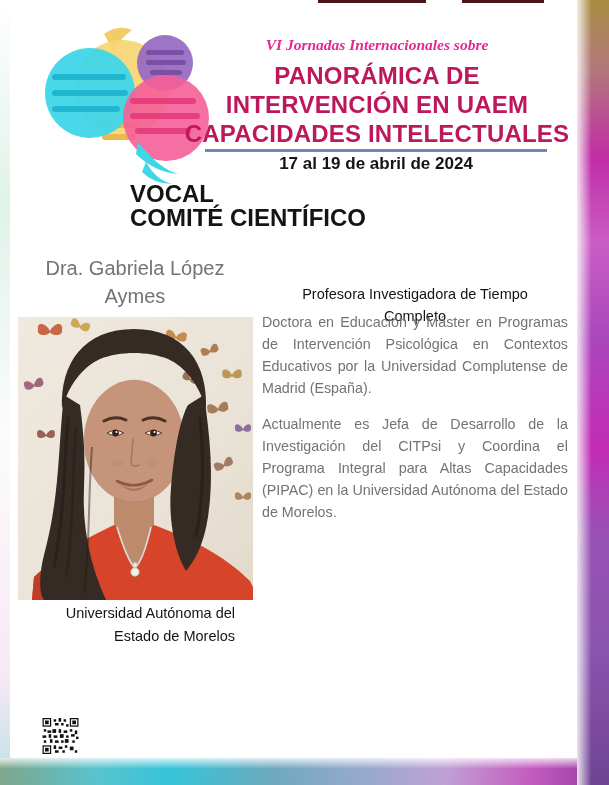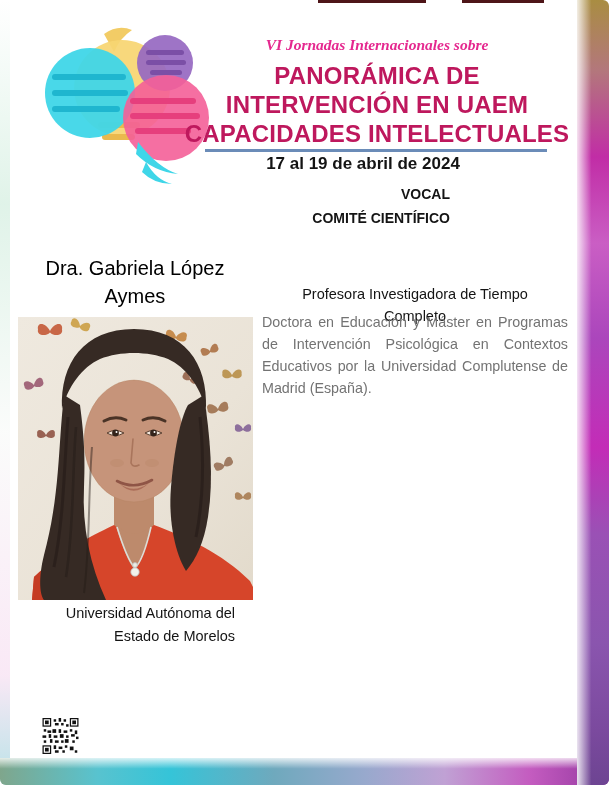--- a/index.html
+++ b/index.html
@@ -1,18 +1,18 @@
 <!DOCTYPE html>
 <html><head>
 <meta charset="utf-8">
 <style>
   html,body{margin:0;padding:0;background:#fff;}
   .page{
     position:relative;width:609px;height:785px;overflow:hidden;background:#ffffff;
-    font-family:"Liberation Sans",sans-serif;color:#111;border-radius:6px;
+    font-family:"Liberation Sans",sans-serif;color:#111;
   }
   
   .edge-right{
     position:absolute;left:577px;top:0;width:32px;height:785px;z-index:3;
     background:
       linear-gradient(90deg,rgba(255,255,255,.85) 0%,rgba(255,255,255,0) 45%),
       linear-gradient(180deg,#a98d42 0%,#b3777c 9%,#c12da6 20%,#ca5ec4 31%,#ab46bc 43%,#c32cb7 57%,#9a51b5 68%,#8a55ae 82%,#7b4a9e 93%,#6d4492 100%);
   }
   .edge-bottom{
     position:absolute;left:0;top:758px;width:609px;height:27px;z-index:2;
@@ -30,28 +30,28 @@
 
   
   .logo{position:absolute;left:38px;top:22px;width:172px;height:168px;}
 
   
   .header-block{position:absolute;left:181px;top:36px;width:392px;text-align:center;}
   .eyebrow{font-family:"Liberation Serif",serif;font-style:italic;font-weight:bold;
     font-size:15.5px;color:#e5288f;margin-bottom:7px;}
   .title-line{font-weight:bold;font-size:24px;line-height:29px;color:#be185d;letter-spacing:.2px;}
   .title-rule{position:absolute;left:205px;top:149px;width:342px;height:3px;background:#6b8cb8;}
-  .date{position:absolute;left:192px;top:154px;width:342px;text-align:center;
+  .date{position:absolute;left:205px;top:154px;width:342px;text-align:center;
     font-weight:bold;font-size:17px;color:#141414;}
-  .role-block{position:absolute;left:130px;top:182px;width:320px;text-align:right;
-    font-weight:bold;font-size:14px;line-height:24px;color:#141414;}
+  .role-block{position:absolute;left:130px;top:182px;width:320px;text-align:left;
+    font-weight:bold;font-size:24px;line-height:24px;color:#141414;}
 
   
   .name{position:absolute;left:25px;top:254px;width:220px;text-align:center;
-    font-size:20px;line-height:28px;color:#000000;}
+    font-size:20px;line-height:28px;color:#737373;}
   .photo{position:absolute;left:18px;top:317px;width:235px;height:283px;}
   .affiliation{position:absolute;left:35px;top:602px;width:200px;text-align:right;
     font-size:14.5px;line-height:23px;color:#141414;}
   .qr{position:absolute;left:42px;top:718px;width:37px;height:36px;}
   .site-link{position:absolute;left:86px;top:765px;font-size:14px;color:#0563c1;
     text-decoration:underline;margin-left:24px;}
 
   
   .position-title{position:absolute;left:280px;top:255px;width:270px;text-align:center;
     font-size:14.5px;line-height:22px;color:#141414;margin-top:28px;}
@@ -219,15 +219,16 @@
       <rect x="26" y="26" width="2" height="2"></rect>
         <rect x="10" y="26" width="3" height="2"></rect>
         <rect x="16" y="26" width="2" height="2"></rect>
     </g>
   </svg>
   <a class="site-link" href="#">https://panoramica.gtisd.net/</a>
 
   <div class="position-title">Profesora Investigadora de Tiempo Completo</div>
   <div class="bio">
     <p>Doctora en Educación y Máster en Programas de Intervención Psicológica en Contextos Educativos por la Universidad Complutense de Madrid (España).</p>
+    <p class="gap">Actualmente es Jefa de Desarrollo de la Investigación del CITPsi y Coordina el Programa Integral para Altas Capacidades (PIPAC) en la Universidad Autónoma del Estado de Morelos.</p>
   </div>
 
 </div>
 
 </body></html>

